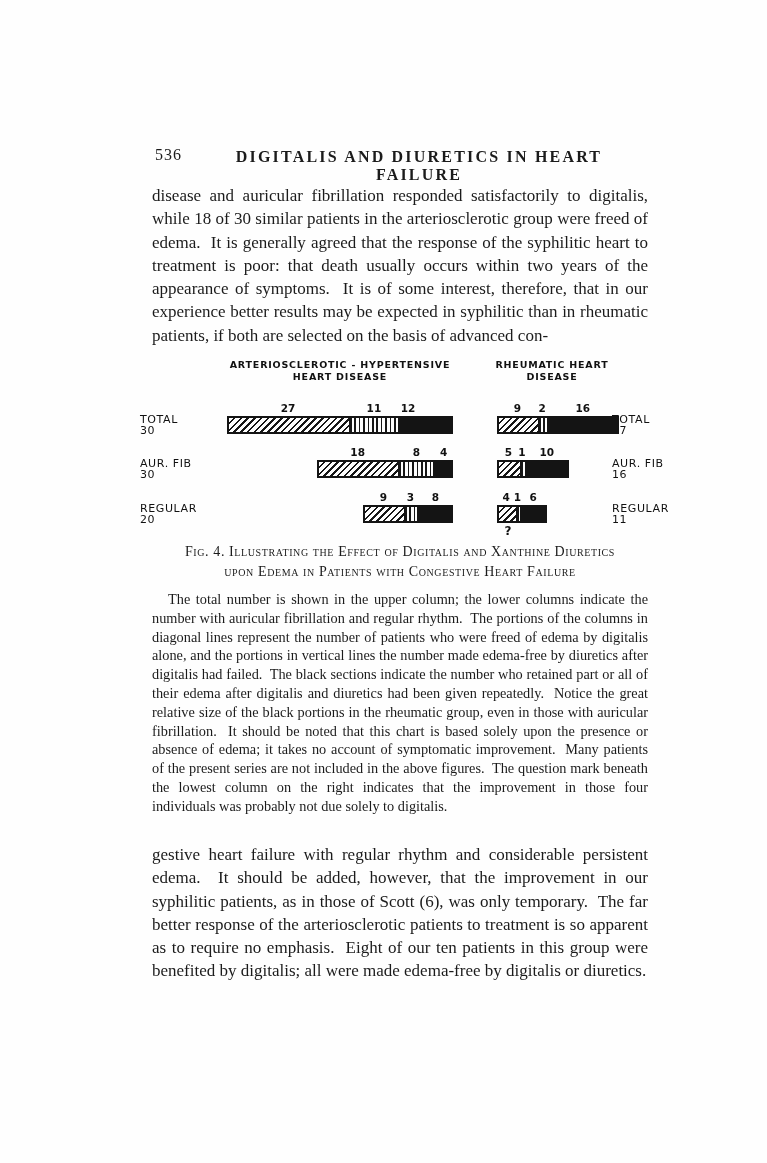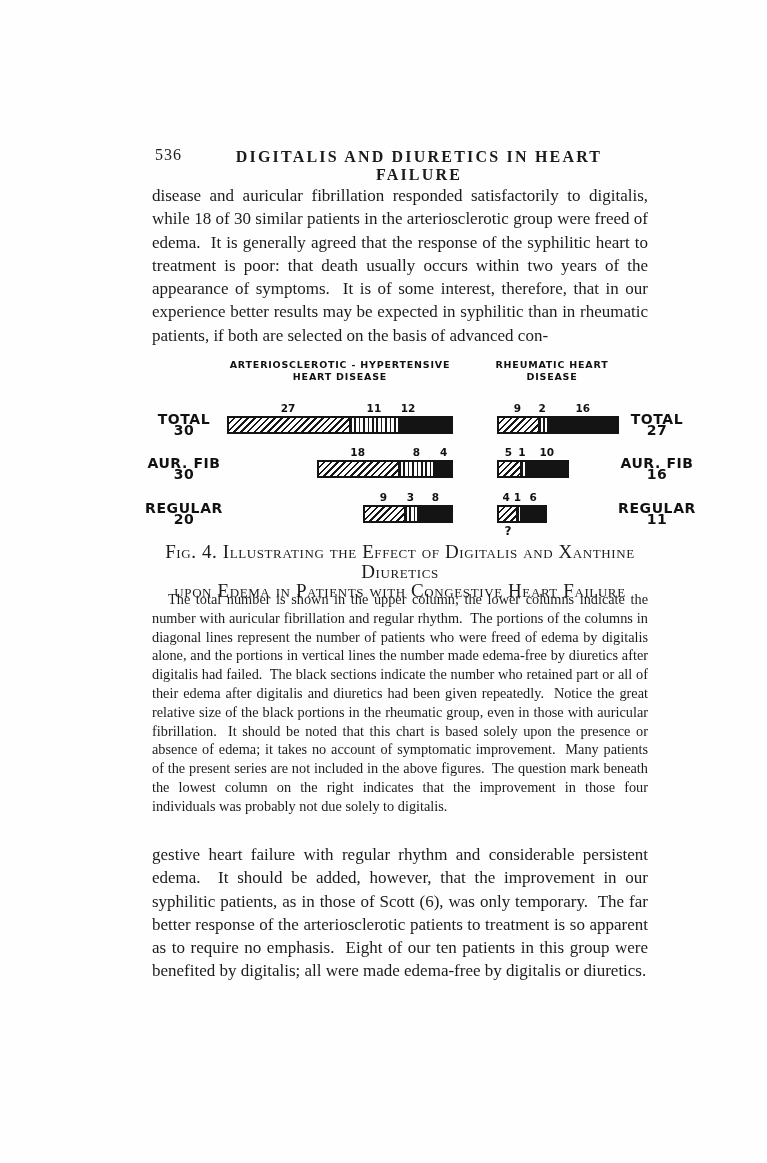--- a/index.html
+++ b/index.html
@@ -28,22 +28,22 @@
   .para1{top:184px;}
   .para2{top:843px;}
   
   .figure{position:absolute;top:355px;left:0;width:767px;height:186px;}
   .chart-title{
     position:absolute;text-align:center;
     font-family:"DejaVu Sans", sans-serif;font-size:9.5px;font-weight:bold;
     letter-spacing:0.8px;line-height:12px;color:#111;
   }
   .side-label{
-    position:absolute;text-align:center;
-    font-family:"DejaVu Sans", sans-serif;font-size:14px;font-weight:bold;
+    position:absolute;text-align:left;
+    font-family:"DejaVu Sans", sans-serif;font-size:11px;font-weight:normal;
     letter-spacing:0.6px;line-height:11px;color:#111;
   }
   .bar{
     position:absolute;height:18px;
     border:2px solid #141414;
     box-sizing:border-box;
     display:flex;
     background:#fff;
   }
   .seg{height:100%;box-sizing:border-box;}
@@ -55,21 +55,21 @@
     position:absolute;transform:translateX(-50%);
     font-family:"DejaVu Sans", sans-serif;font-size:10.5px;font-weight:bold;color:#111;
   }
   .annotation{
     position:absolute;transform:translateX(-50%);
     font-family:"DejaVu Sans", sans-serif;font-size:12px;font-weight:bold;color:#111;
   }
   
   .caption{
     position:absolute;top:542px;left:152px;width:496px;
-    text-align:center;font-size:19px;line-height:19.5px;
+    text-align:center;font-size:14px;line-height:19.5px;
     font-variant:small-caps;letter-spacing:0.6px;
   }
   
   .desc{
     position:absolute;top:590px;left:152px;width:496px;margin:0;
     font-size:14.3px;line-height:18.8px;text-align:justify;
     text-indent:16px;white-space:pre-wrap;
   }
 </style>
 </head>

